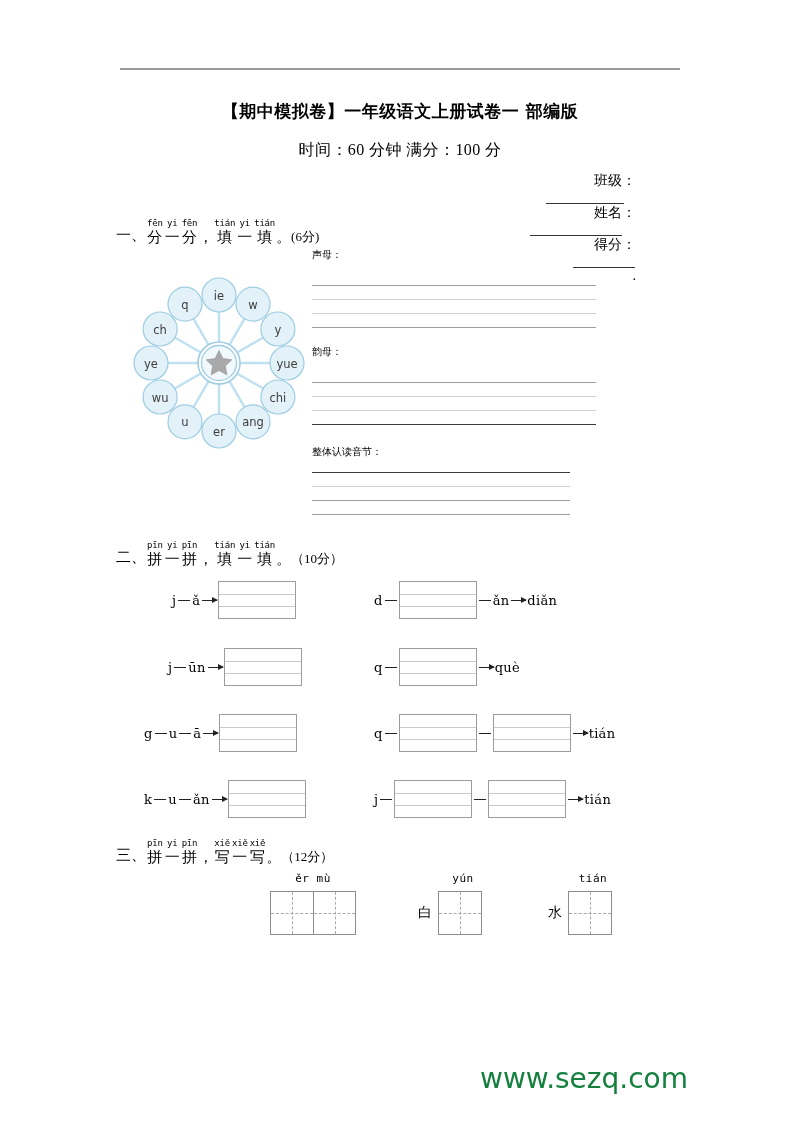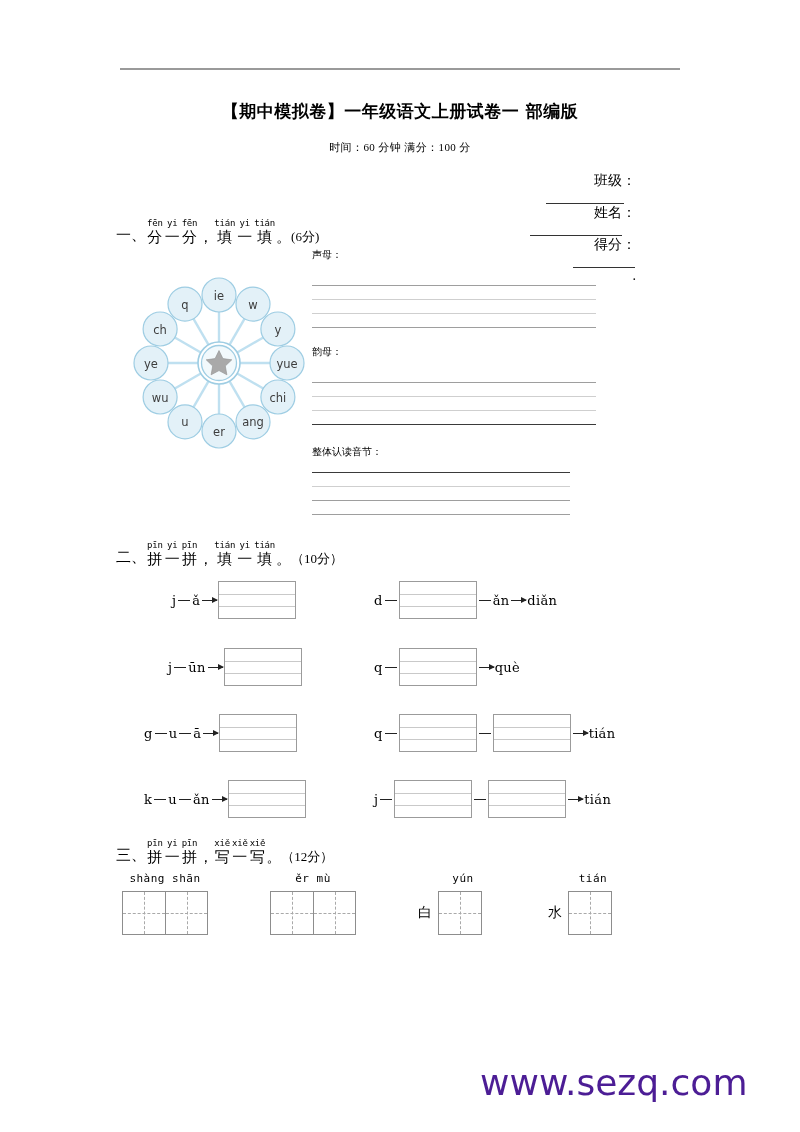--- a/index.html
+++ b/index.html
@@ -44,21 +44,21 @@
     font-weight: bold;
     font-size: 17px;
     letter-spacing: 0.5px;
   }
   .doc-subtitle {
     position: absolute;
     left: 0;
     top: 140px;
     width: 800px;
     text-align: center;
-    font-size: 11px;
+    font-size: 16px;
     letter-spacing: 0.4px;
   }
   .info-line {
     position: absolute;
     left: 176px;
     top: 172px;
     width: 460px;
     font-size: 14px;
     display: flex;
     align-items: flex-end;
@@ -246,22 +246,22 @@
     width: 100%;
     border-top: 1px dashed #a9a9a9;
   }
 
   
   .watermark {
     position: absolute;
     left: 480px;
     top: 1062px;
     font-family: "DejaVu Sans", "Liberation Sans", sans-serif;
-    font-size: 36px;
-    color: #4c1d95;
+    font-size: 28px;
+    color: #15803d;
     letter-spacing: 0px;
     white-space: nowrap;
   }
 </style>
 </head>
 <body>
 
 <div class="page">
 
   <div class="top-rule"></div>
@@ -575,35 +575,20 @@
       <span class="hz">一</span>
     </span>
     <span class="ruby">
       <span class="py">xiě</span>
       <span class="hz">写</span>
     </span>
     <span class="sec-punct">。</span>
     <span class="sec-score">（12分）</span>
   </div>
 
-  <div class="ch-item" style="left:122px; top:872px;">
-    <div class="ch-py">shàng shān</div>
-    <div class="tzg-wrap">
-      <div class="tzg">
-        <div class="cell">
-            <span class="v"></span>
-            <span class="h"></span>
-          </div>
-        <div class="cell">
-            <span class="v"></span>
-            <span class="h"></span>
-          </div>
-      </div>
-    </div>
-  </div>
 
   <div class="ch-item" style="left:270px; top:872px;">
     <div class="ch-py">ěr    mù</div>
     <div class="tzg-wrap">
       <div class="tzg">
         <div class="cell">
             <span class="v"></span>
             <span class="h"></span>
           </div>
         <div class="cell">

